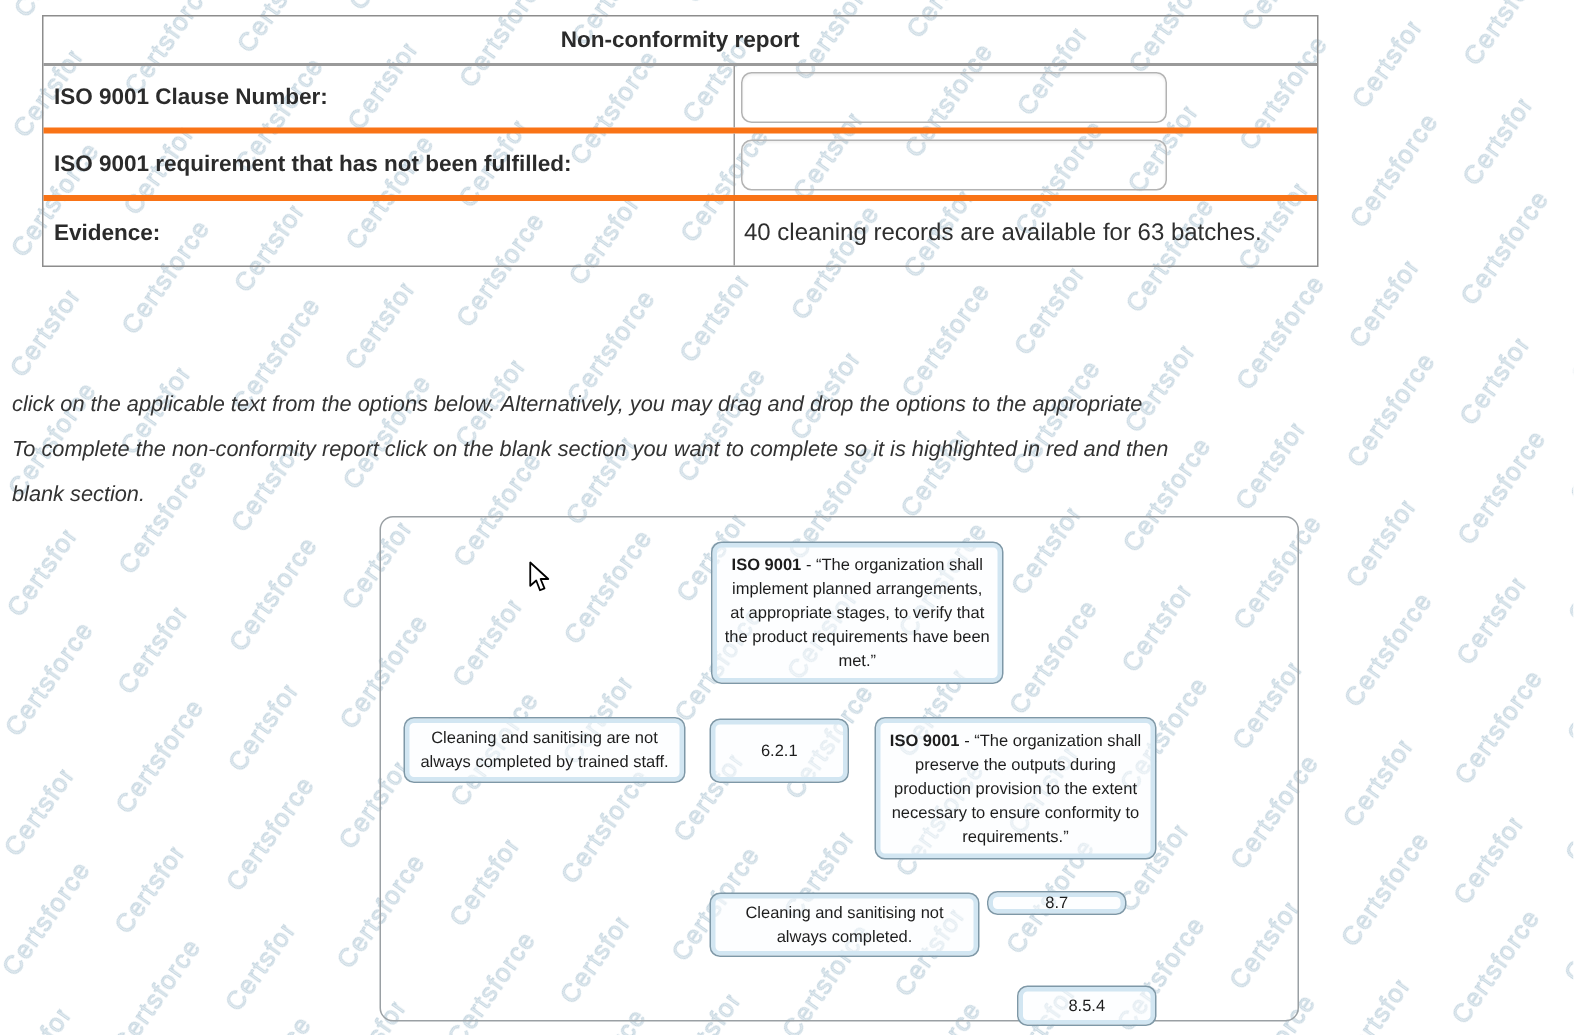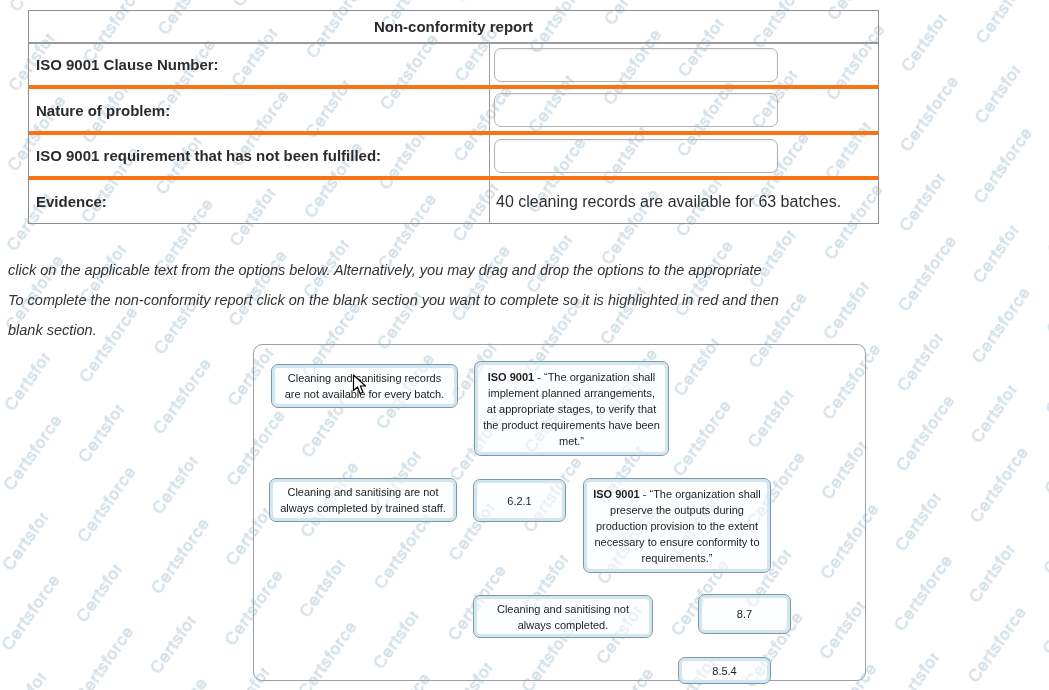--- a/index.html
+++ b/index.html
@@ -104,26 +104,20 @@
     <div class="nc-table">
       <div class="nc-header">Non-conformity report</div>
 
       <div class="nc-row" style="height:45px">
         <div class="nc-label">ISO 9001 Clause Number:</div>
         <div class="nc-value">
           <input class="blank-input" type="text" value="" style="">
         </div>
       </div>
 
-      <div class="nc-row" style="height:46px">
-        <div class="nc-label">Nature of problem:</div>
-        <div class="nc-value">
-          <input class="blank-input" type="text" value="" style="">
-        </div>
-      </div>
 
       <div class="nc-row" style="height:45px">
         <div class="nc-label">ISO 9001 requirement that has not been fulfilled:</div>
         <div class="nc-value">
           <input class="blank-input" type="text" value="" style="">
         </div>
       </div>
 
       <div class="nc-row last" style="height:43px">
         <div class="nc-label">Evidence:</div>
@@ -134,23 +128,20 @@
     </div>
 
     <div class="instructions">
       <div class="line">click on the applicable text from the options below. Alternatively, you may drag and drop the options to the appropriate</div>
       <div class="line">To complete the non-conformity report click on the blank section you want to complete so it is highlighted in red and then</div>
       <div class="line">blank section.</div>
     </div>
 
     <div class="options">
 
-      <div class="chip" style="left:17px; top:19px; width:187px; height:44px">
-        <span><b></b><span>Cleaning and sanitising records are not available for every batch.</span></span>
-      </div>
 
       <div class="chip" style="left:220px; top:16px; width:195px; height:95px">
         <span><b>ISO 9001</b><span> - “The organization shall implement planned arrangements, at appropriate stages, to verify that the product requirements have been met.”</span></span>
       </div>
 
       <div class="chip" style="left:15px; top:133px; width:188px; height:44px">
         <span><b></b><span>Cleaning and sanitising are not always completed by trained staff.</span></span>
       </div>
 
       <div class="chip" style="left:219px; top:134px; width:93px; height:43px">
@@ -159,21 +150,21 @@
 
       <div class="chip" style="left:329px; top:133px; width:188px; height:95px">
         <span><b>ISO 9001</b><span> - “The organization shall preserve the outputs during production provision to the extent necessary to ensure conformity to requirements.”</span></span>
       </div>
 
 
       <div class="chip" style="left:219px; top:250px; width:180px; height:43px">
         <span><b></b><span>Cleaning and sanitising not always completed.</span></span>
       </div>
 
-      <div class="chip" style="left:444px; top:249px; width:93px; height:40px">
+      <div class="chip" style="left:404px; top:249px; width:93px; height:16px">
         <span><b></b><span>8.7</span></span>
       </div>
 
       <div class="chip" style="left:424px; top:312px; width:93px; height:27px">
         <span><b></b><span>8.5.4</span></span>
       </div>
 
     </div>
 
     <svg class="cursor-icon" width="17" height="22" viewBox="0 0 17 22">

